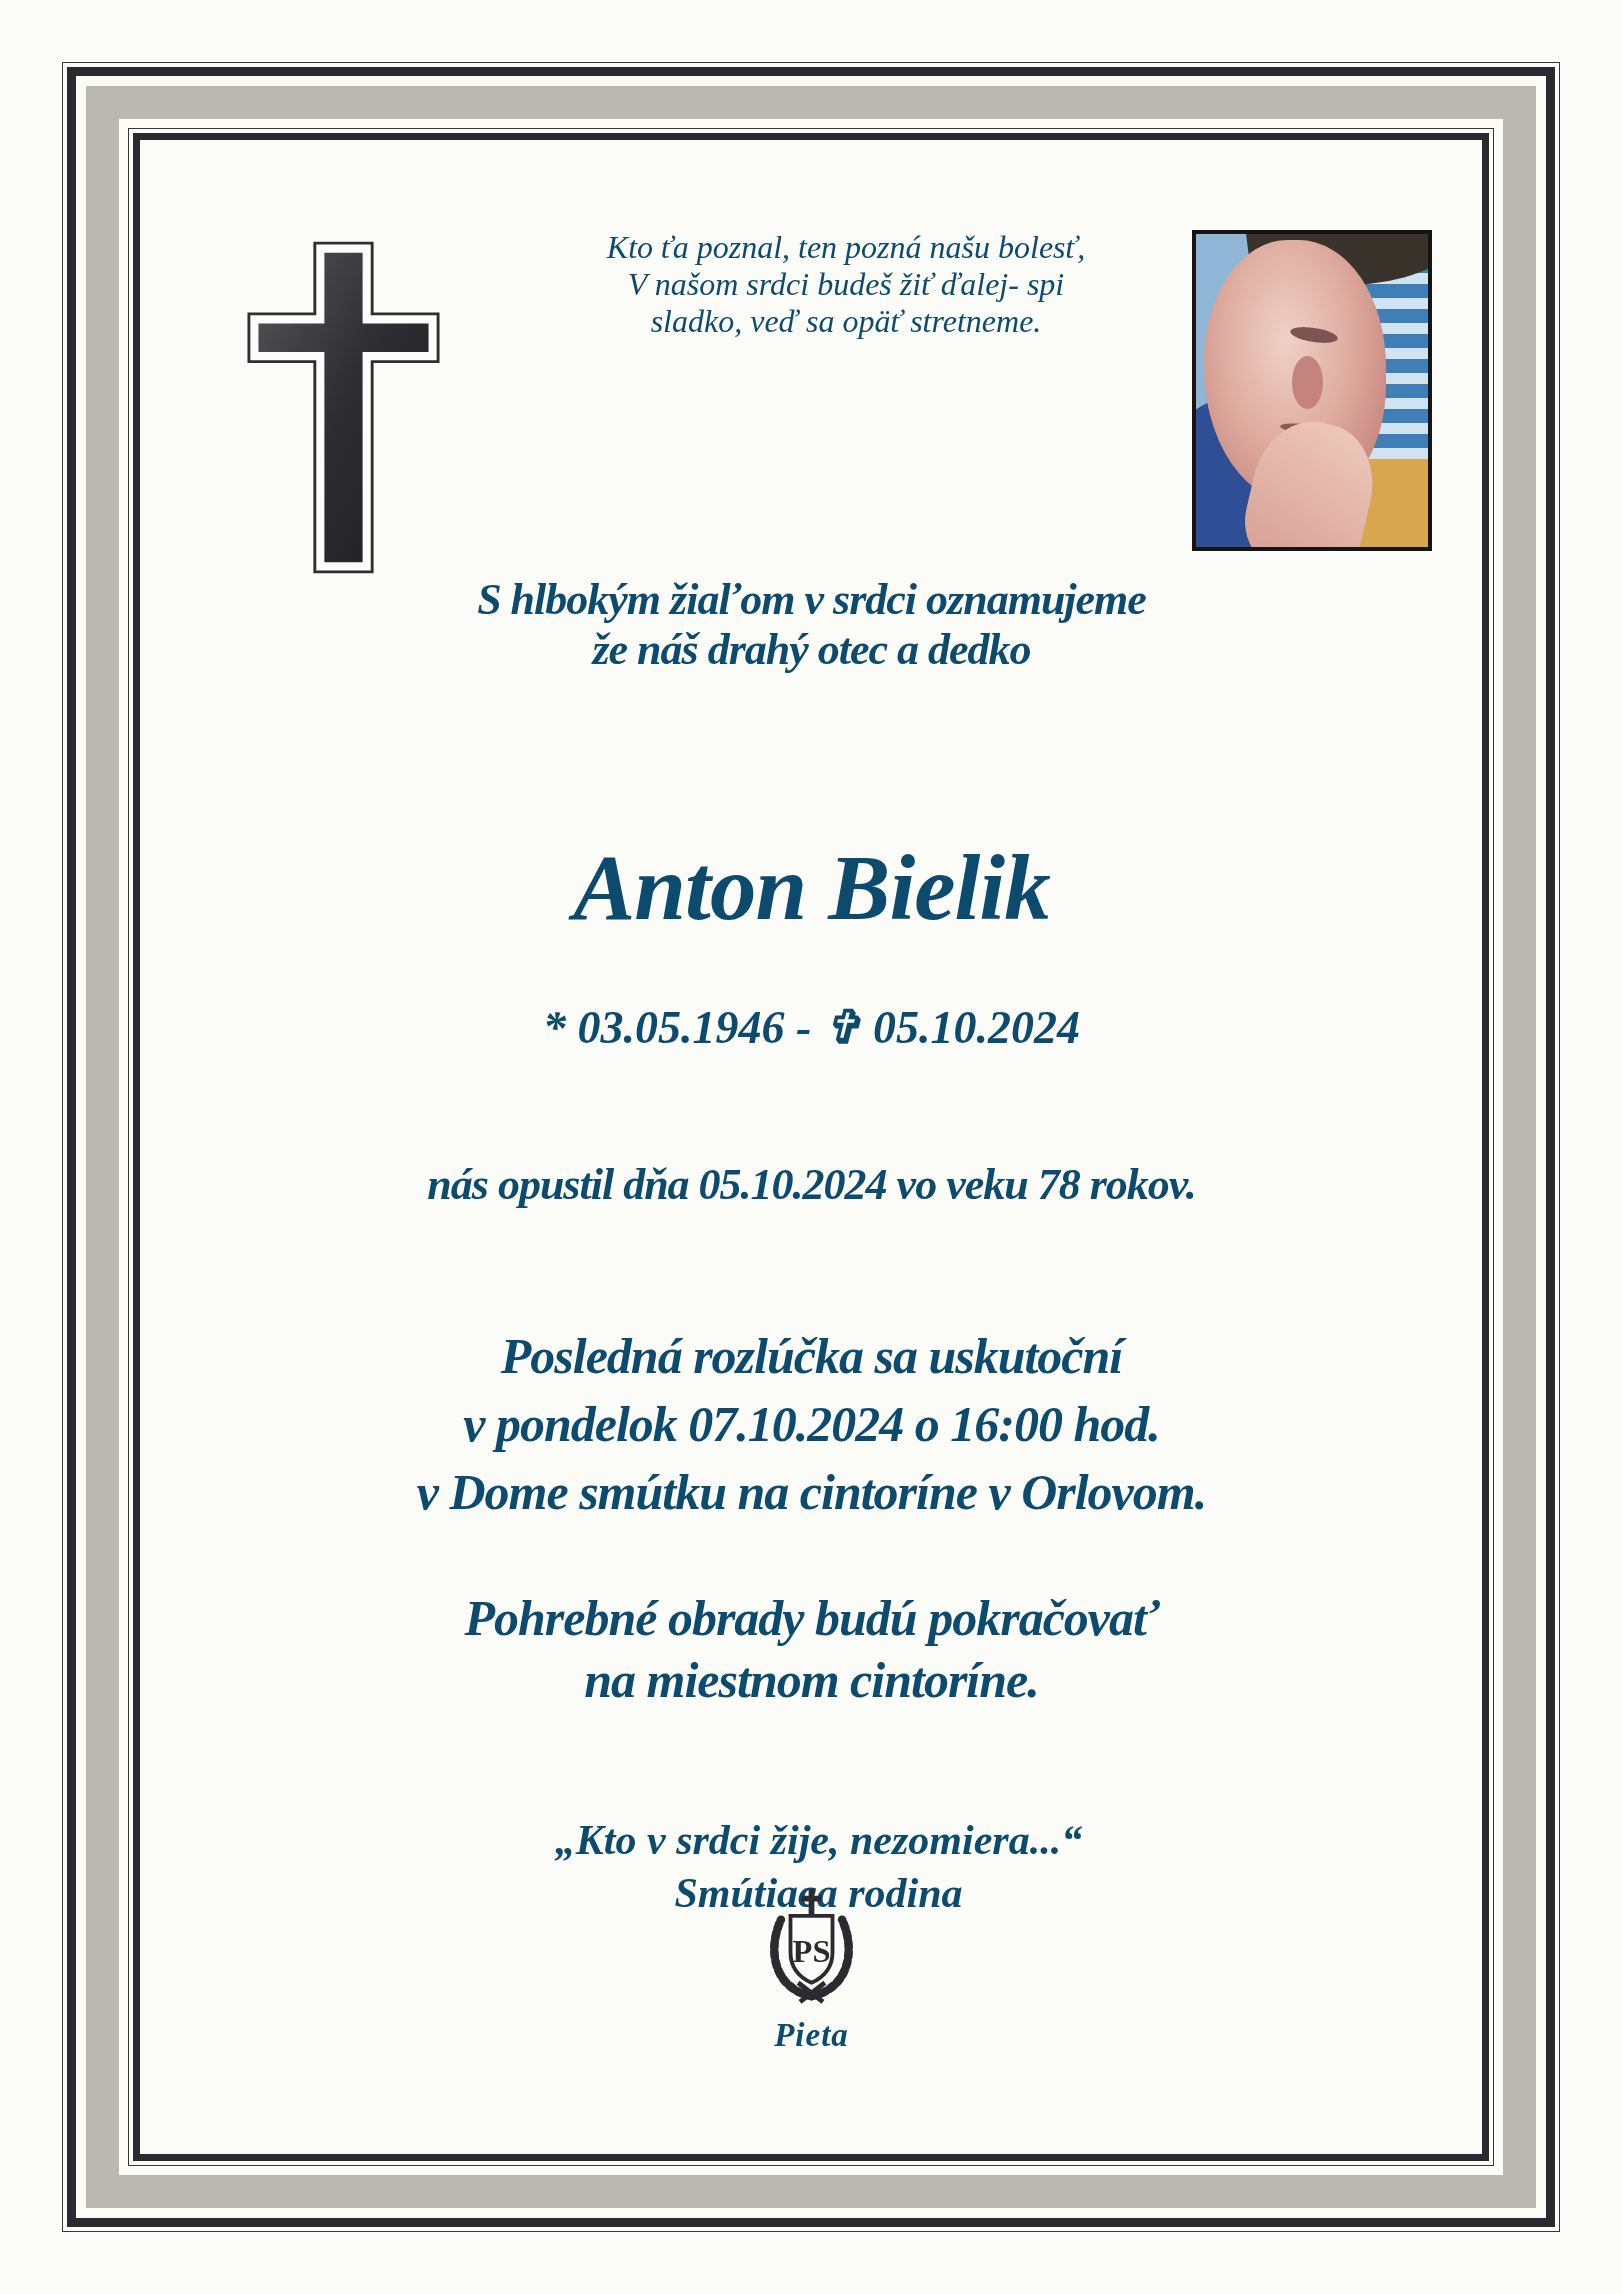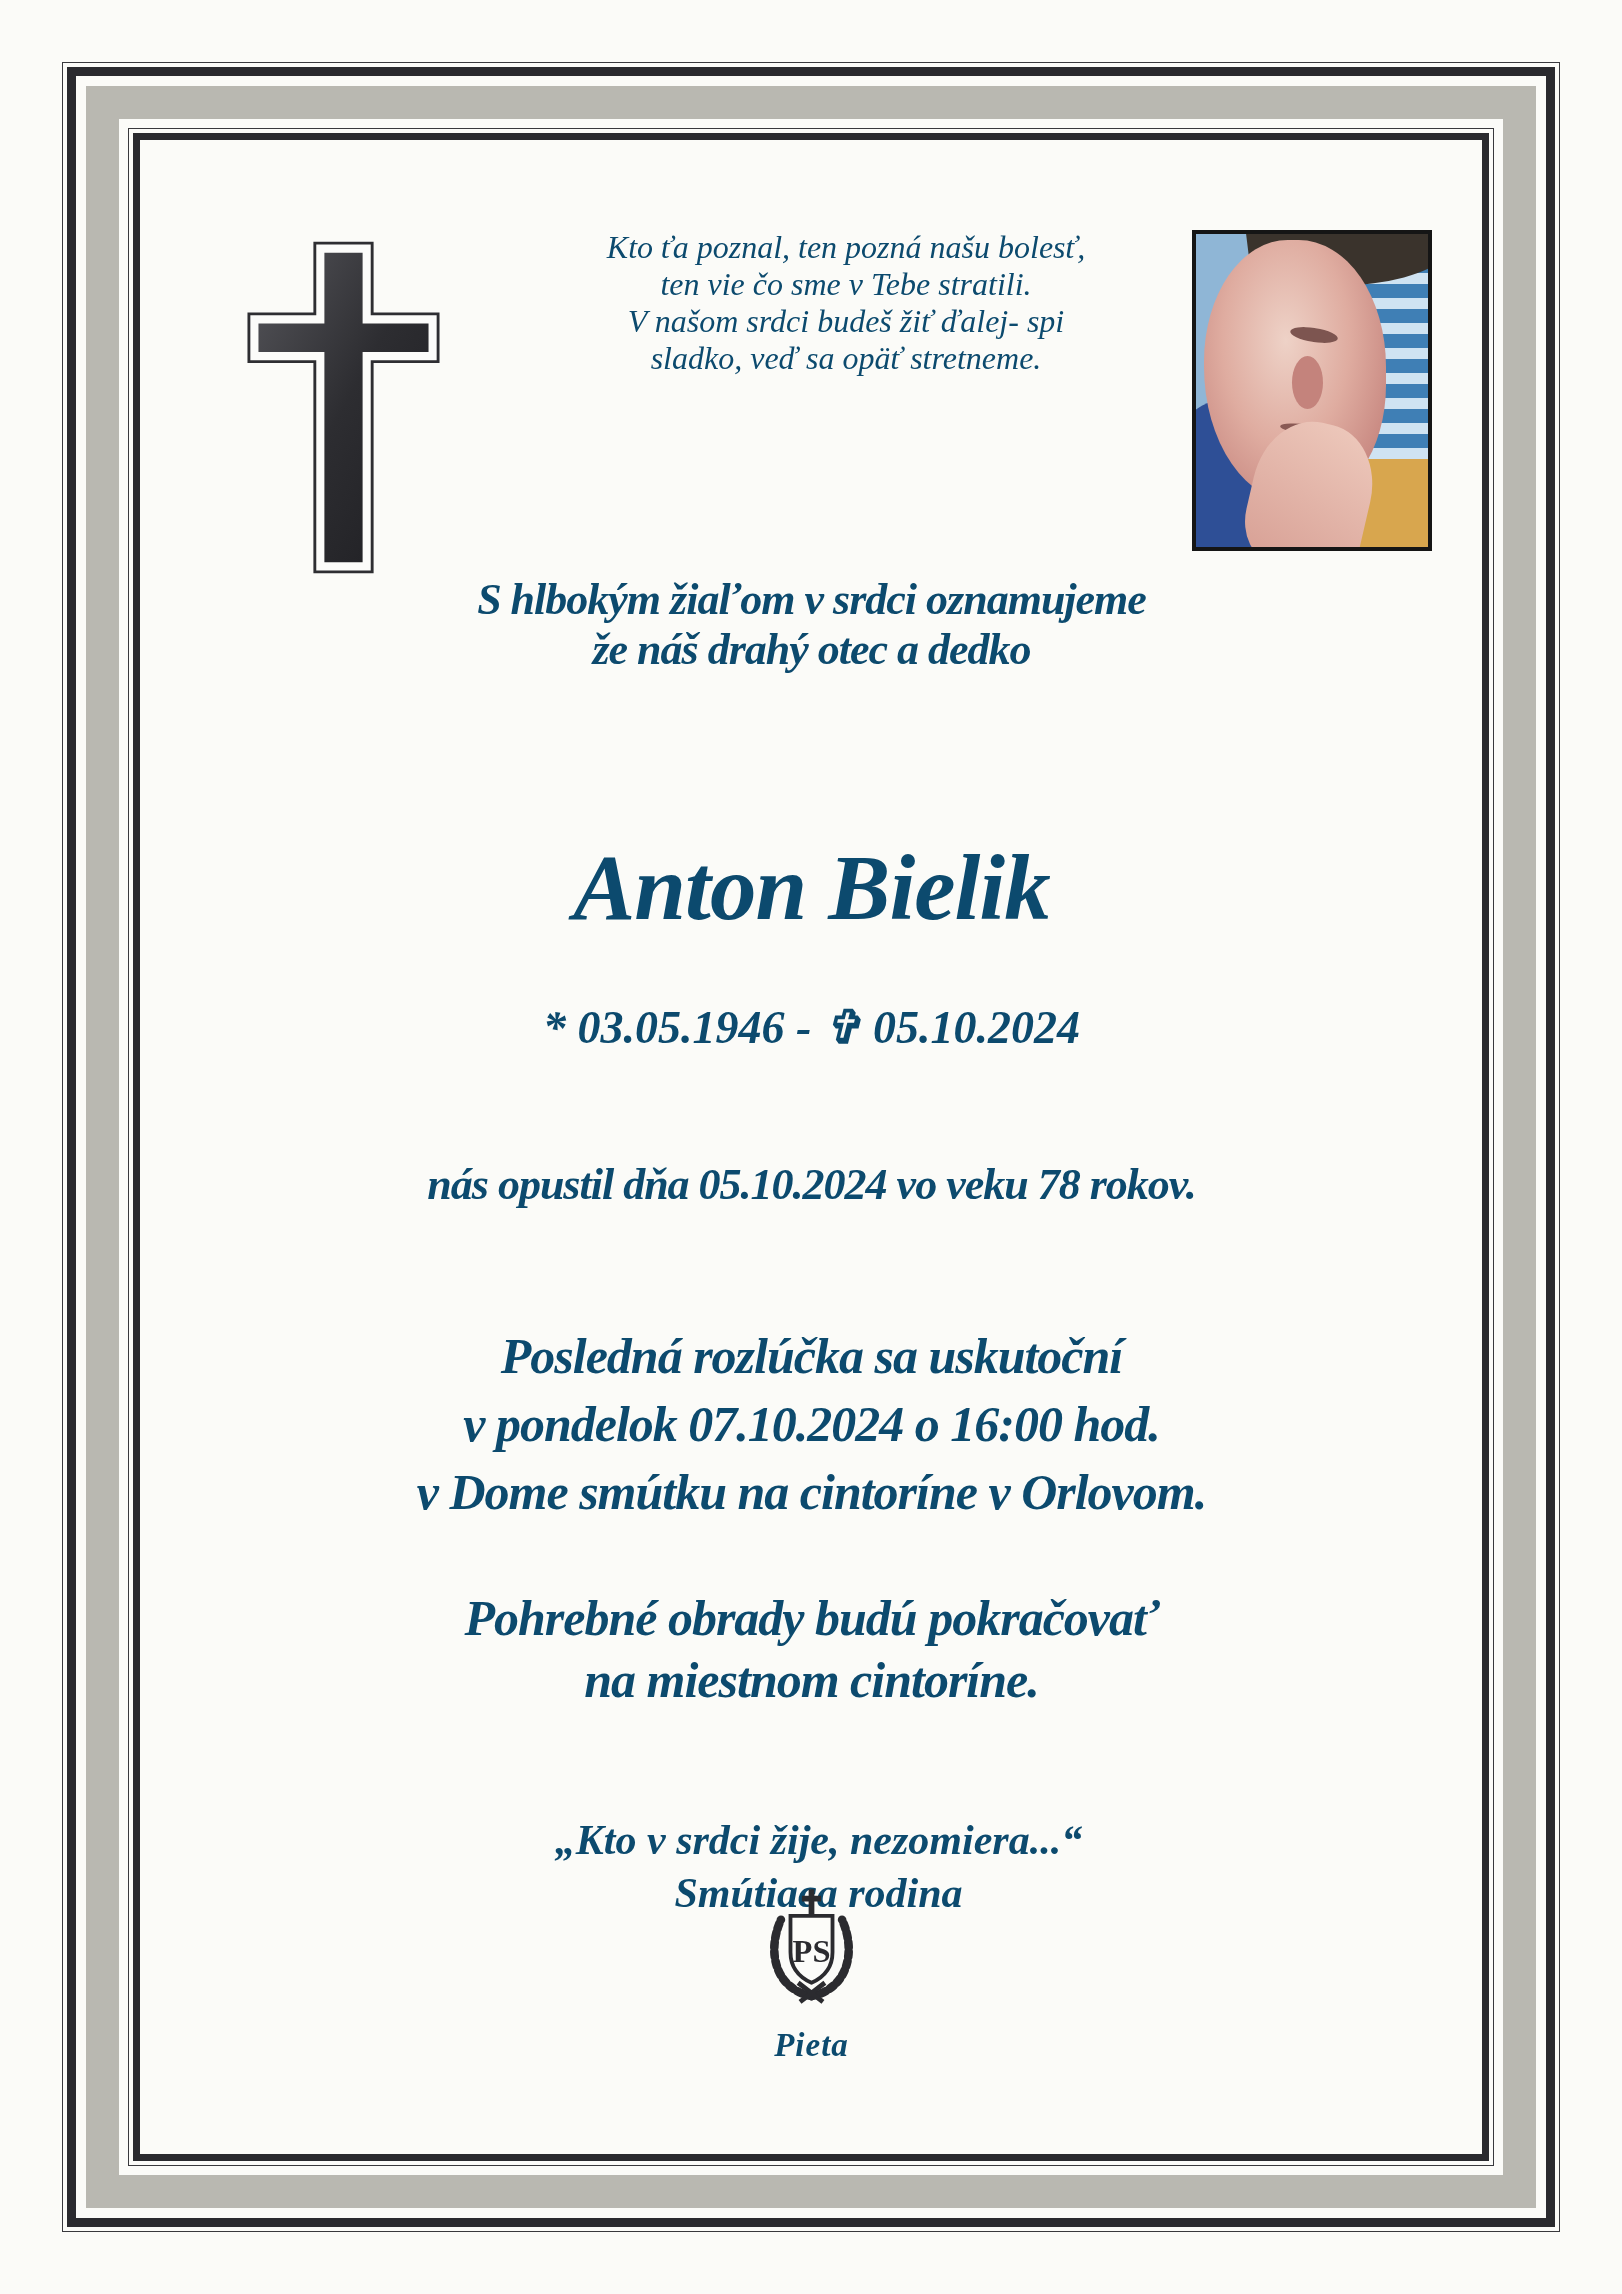--- a/index.html
+++ b/index.html
@@ -42,21 +42,21 @@
   .ph-face{left:7.6px;top:5.7px;width:182px;height:264px;border-radius:46% 48% 45% 52%;
     background:radial-gradient(ellipse at 45% 38%,#eed2c7 0%,#dfaca0 45%,#cb8d85 75%,#b3736f 100%);}
   .ph-eye{left:94px;top:94px;width:48px;height:14.3px;background:#7d5550;border-radius:50%;transform:rotate(9deg);}
   .ph-nose{left:96px;top:122px;width:31px;height:53px;background:#c4837c;border-radius:50%;}
   .ph-mouth{left:84px;top:191px;width:69px;height:10.5px;background:#8a5a55;border-radius:50%;transform:rotate(7deg);}
   .ph-hand{left:55px;bottom:-23px;width:119px;height:148px;border-radius:46% 45% 22% 32%;
     background:linear-gradient(200deg,#eecabd,#d79f94);transform:rotate(13deg);}
 
   
   .logo{top:1887px;}
-  .logo-label{font-style:italic;font-weight:bold;font-size:33px;letter-spacing:1px;margin-top:19px;}
+  .logo-label{font-style:italic;font-weight:bold;font-size:33px;letter-spacing:1px;margin-top:9px;}
 </style>
 </head>
 <body>
 
 <div class="page">
 
   <div class="frame f1"></div>
   <div class="frame f2"></div>
   <div class="frame f3"></div>
   <div class="frame f4"></div>
@@ -71,21 +71,20 @@
           <stop offset="1" stop-color="#1e1e22"></stop>
         </linearGradient>
       </defs>
       <path d="M71,2 H131 V76 H200 V126 H131 V346 H71 V126 H2 V76 H71 Z" fill="#fcfcfa" stroke="#2e2e32" stroke-width="3"></path>
       <path d="M81,12 H121 V86 H190 V116 H121 V336 H81 V116 H12 V86 H81 Z" fill="url(#crossGrad)"></path>
     </svg>
   </div>
 
   <div class="top-quote">
     <div>Kto ťa poznal, ten pozná našu bolesť,</div>
-    <div>ten vie čo sme v Tebe stratili.</div>
     <div>V našom srdci budeš žiť ďalej- spi</div>
     <div>sladko, veď sa opäť stretneme.</div>
   </div>
 
   <div class="photo">
     <div class="ph-blinds"></div>
     <div class="ph-desk"></div>
     <div class="ph-shirt"></div>
     <div class="ph-cap"></div>
     <div class="ph-face"></div>

